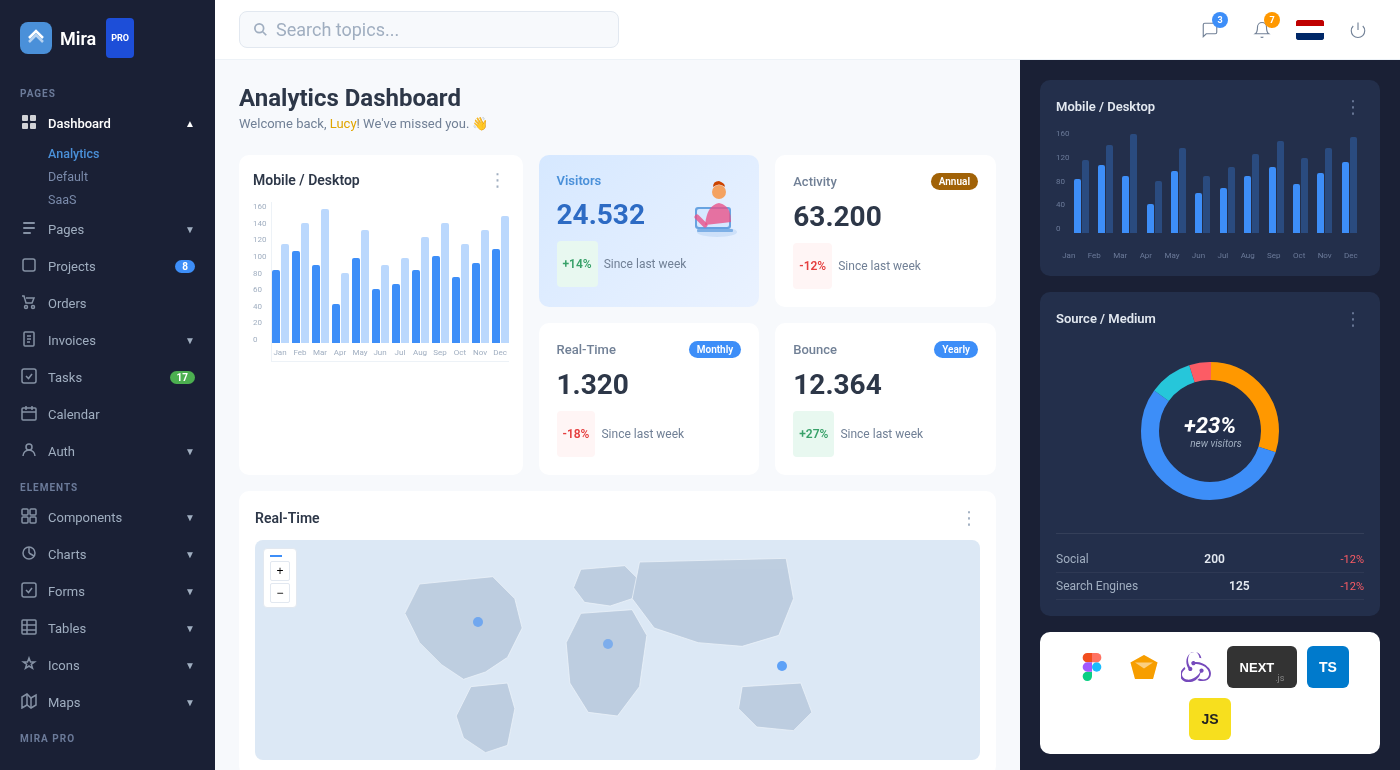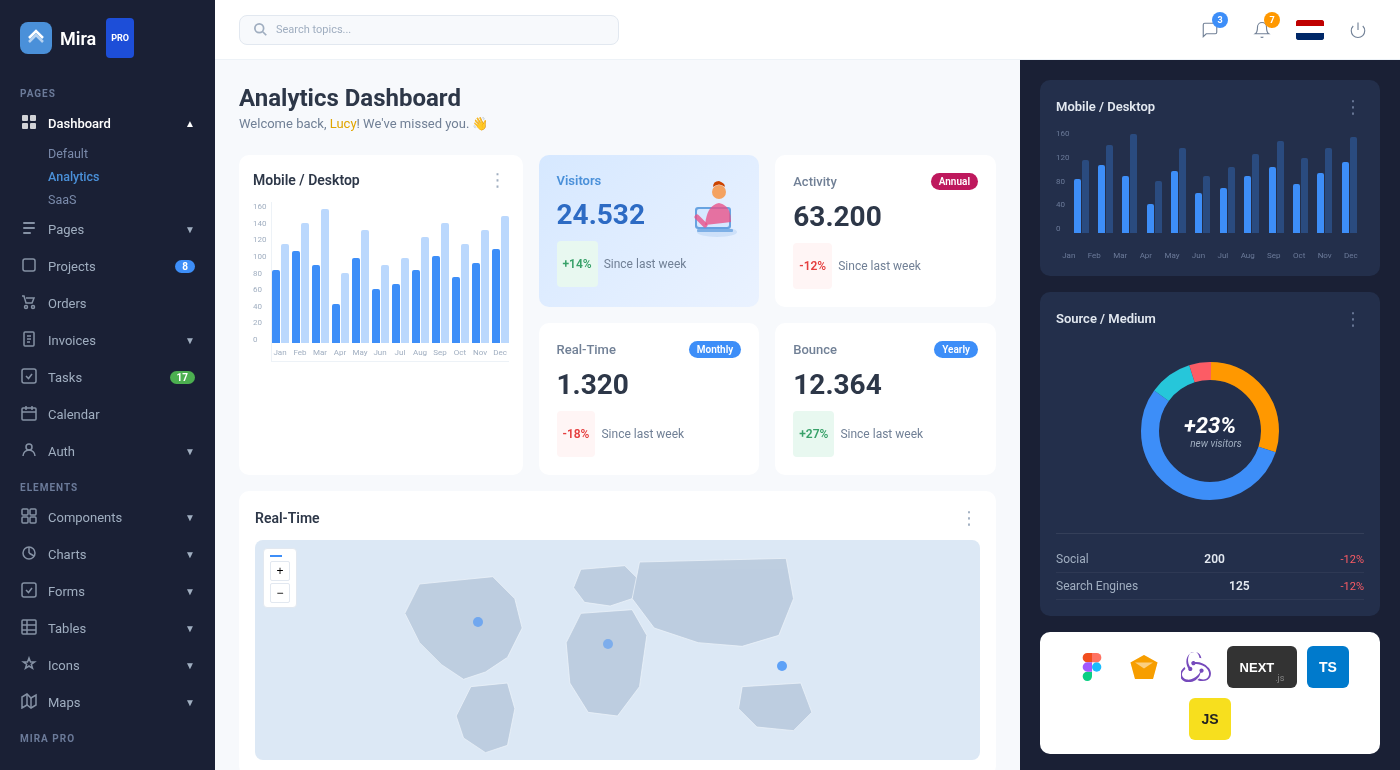--- a/index.html
+++ b/index.html
@@ -245,21 +245,21 @@
       color: #718096;
       font-weight: 500;
     }
     .stat-label.visitors-label { color: #4a90d9; font-weight: 600; }
     .badge-pill {
       font-size: 10px;
       padding: 3px 8px;
       border-radius: 10px;
       font-weight: 600;
     }
-    .badge-annual { background: #be185d; color: white; margin-left: 16px; }
+    .badge-annual { background: #a16207; color: white; margin-left: 16px; }
     .badge-monthly { background: #3d8ef8; color: white; }
     .badge-yearly { background: #3d8ef8; color: white; }
     .stat-value {
       font-size: 28px;
       font-weight: 700;
       color: #2d3748;
       margin-bottom: 10px;
     }
     .stat-value.visitors-value { color: #2d6bc4; }
     .stat-footer {
@@ -403,22 +403,22 @@
       <svg width="16" height="16" viewBox="0 0 16 16" fill="currentColor">
           <rect x="1" y="1" width="6" height="6" rx="1"></rect>
           <rect x="9" y="1" width="6" height="6" rx="1"></rect>
           <rect x="1" y="9" width="6" height="6" rx="1"></rect>
           <rect x="9" y="9" width="6" height="6" rx="1"></rect>
         </svg>
     </span>
     <span class="sidebar-item-label">Dashboard</span>
     <span class="chevron">▲</span>
   </div>
+  <div class="sidebar-sub active">Analytics</div>
   <div class="sidebar-sub">Default</div>
-  <div class="sidebar-sub active">Analytics</div>
   <div class="sidebar-sub">SaaS</div>
 
   <div class="sidebar-item">
     <span class="item-icon">
       <svg width="16" height="16" viewBox="0 0 16 16" fill="currentColor">
           <rect x="2" y="2" width="12" height="2" rx="1"></rect>
           <rect x="2" y="7" width="12" height="2" rx="1"></rect>
           <rect x="2" y="12" width="8" height="2" rx="1"></rect>
         </svg>
     </span>
@@ -571,21 +571,21 @@
 </nav>
 
 <div class="main">
 
   <header class="topbar">
     <div class="search-box">
       <svg width="14" height="14" fill="none" stroke="#a0aec0" stroke-width="2" viewBox="0 0 16 16">
           <circle cx="6" cy="6" r="5"></circle>
           <path d="M10 10l4 4"></path>
         </svg>
-      <span style="color:#a0aec0;font-size:11px;">Search topics...</span>
+      <span style="color:#a0aec0;font-size:18px;">Search topics...</span>
     </div>
     <div class="topbar-right">
       <div class="topbar-icon-btn">
         <svg width="18" height="18" fill="none" stroke="currentColor" stroke-width="1.5" viewBox="0 0 24 24">
             <path d="M21 15a2 2 0 01-2 2H7l-4 4V5a2 2 0 012-2h14a2 2 0 012 2z"></path>
           </svg>
         <span class="notif-badge">3</span>
       </div>
       <div class="topbar-icon-btn">
         <svg width="18" height="18" fill="none" stroke="currentColor" stroke-width="1.5" viewBox="0 0 24 24">

